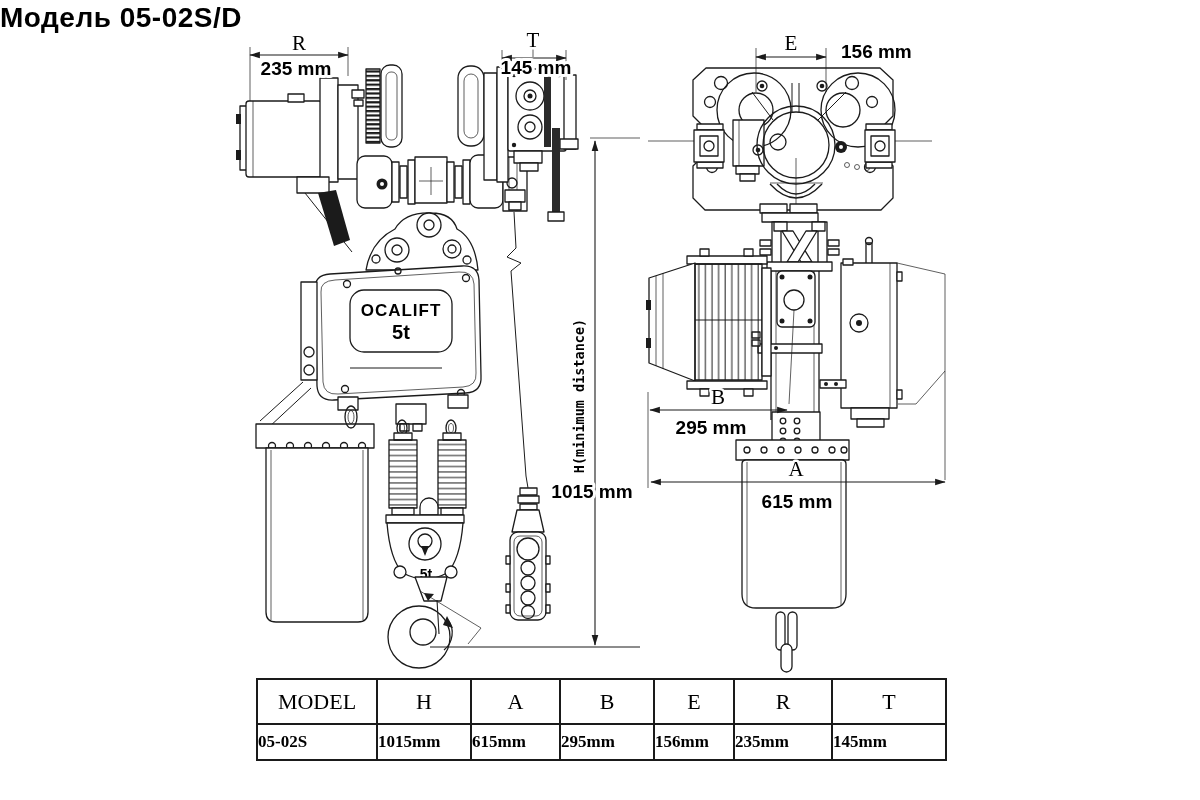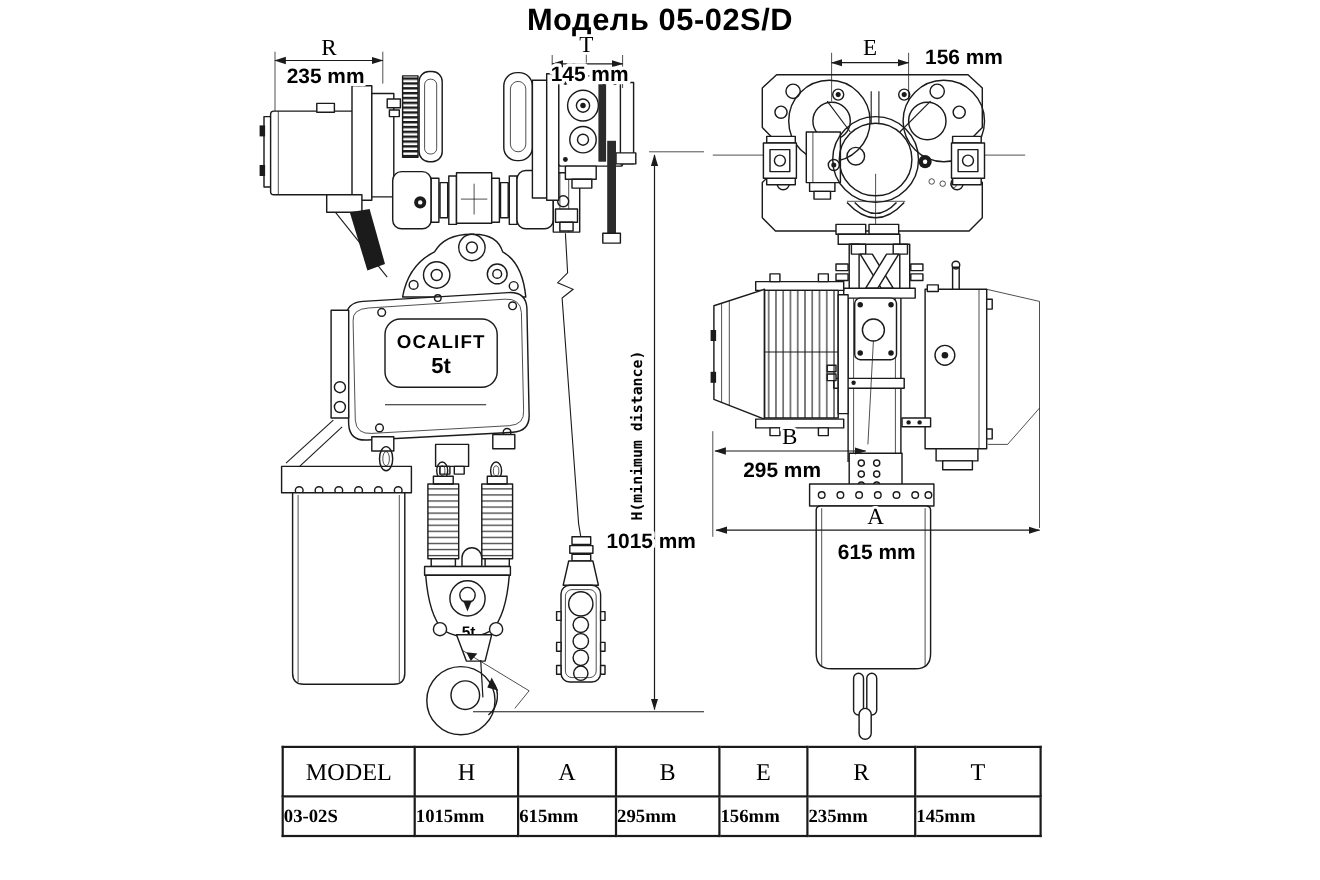--- a/index.html
+++ b/index.html
@@ -1,18 +1,18 @@
 <!DOCTYPE html>
 <html><head>
 <meta charset="utf-8">
 <style>
   html,body{margin:0;padding:0;background:#fff;}
   .page{position:relative;width:1200px;height:800px;background:#fff;overflow:hidden;
         font-family:"Liberation Sans",sans-serif;}
-  .title{position:absolute;top:2px;left:0;width:1200px;text-align:center;
+  .title{position:absolute;top:2px;left:0;width:1200px;
          font:bold 28px "Liberation Sans",sans-serif;color:#000;letter-spacing:.5px;}
   svg{position:absolute;left:0;top:0;}
 
   
   .o{fill:#fff;stroke:#1b1b1b;stroke-width:1.3;stroke-linejoin:round;}
   .n{fill:none;stroke:#1b1b1b;stroke-width:1.3;stroke-linejoin:round;}
   .d{fill:none;stroke:#1b1b1b;stroke-width:1;}
   .t{fill:none;stroke:#1b1b1b;stroke-width:.7;}
   .dim{fill:none;stroke:#1b1b1b;stroke-width:1.1;}
   .blk{fill:#1b1b1b;stroke:none;}
@@ -453,21 +453,21 @@
       <tr>
         <th>MODEL</th>
         <th>H</th>
         <th>A</th>
         <th>B</th>
         <th>E</th>
         <th>R</th>
         <th>T</th>
       </tr>
       <tr>
-        <td>03-02S</td>
+        <td>05-02S</td>
         <td>1015mm</td>
         <td>615mm</td>
         <td>295mm</td>
         <td>156mm</td>
         <td>235mm</td>
         <td>145mm</td>
       </tr>
     </tbody>
   </table>
 

